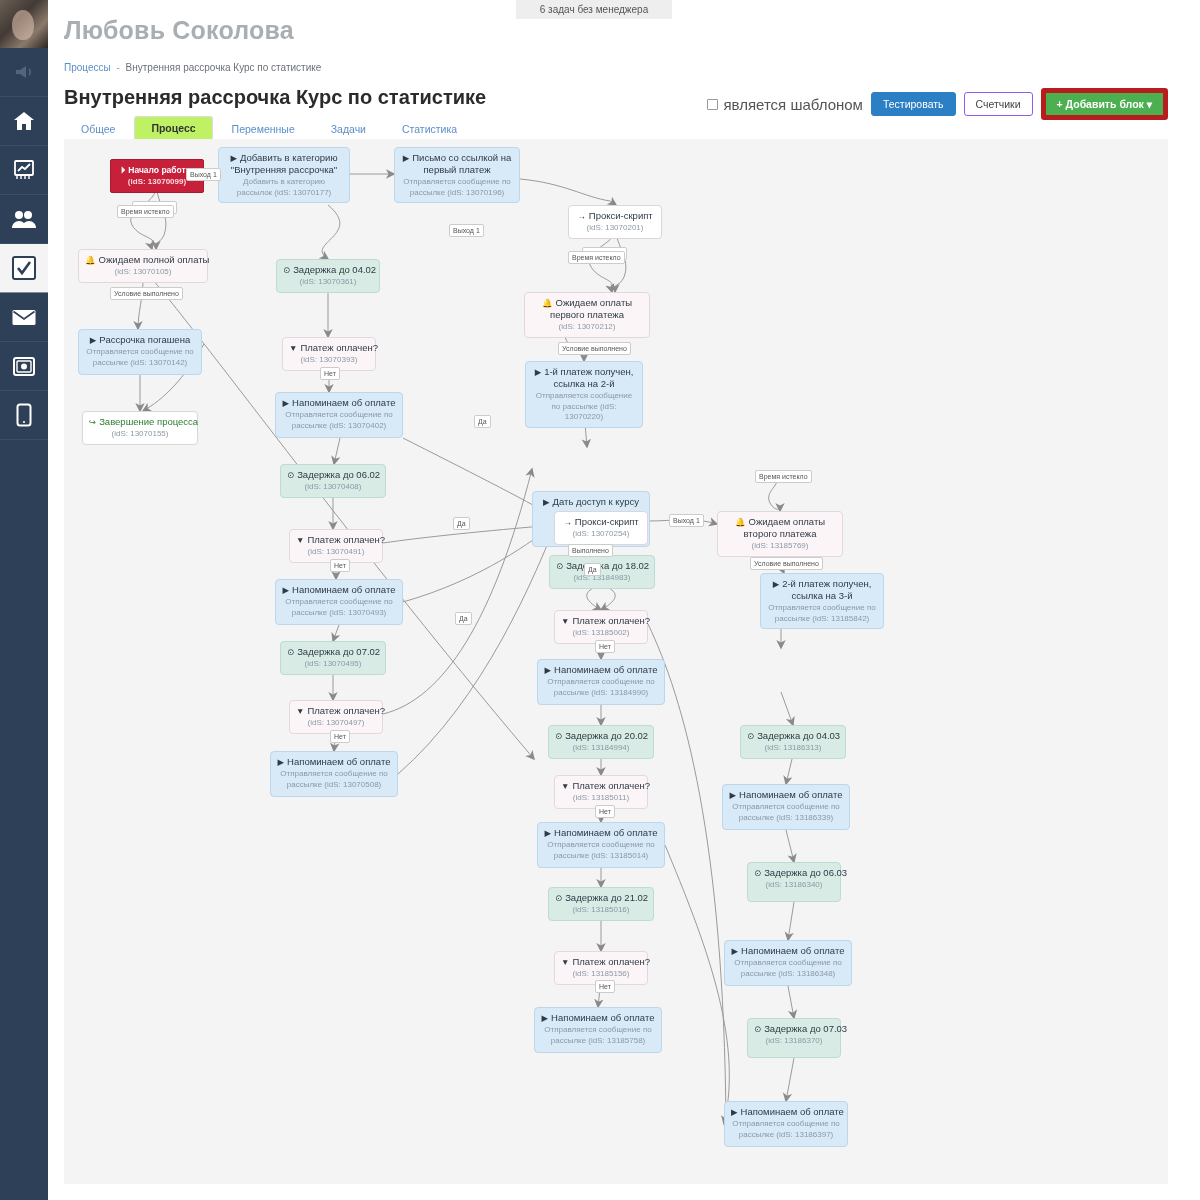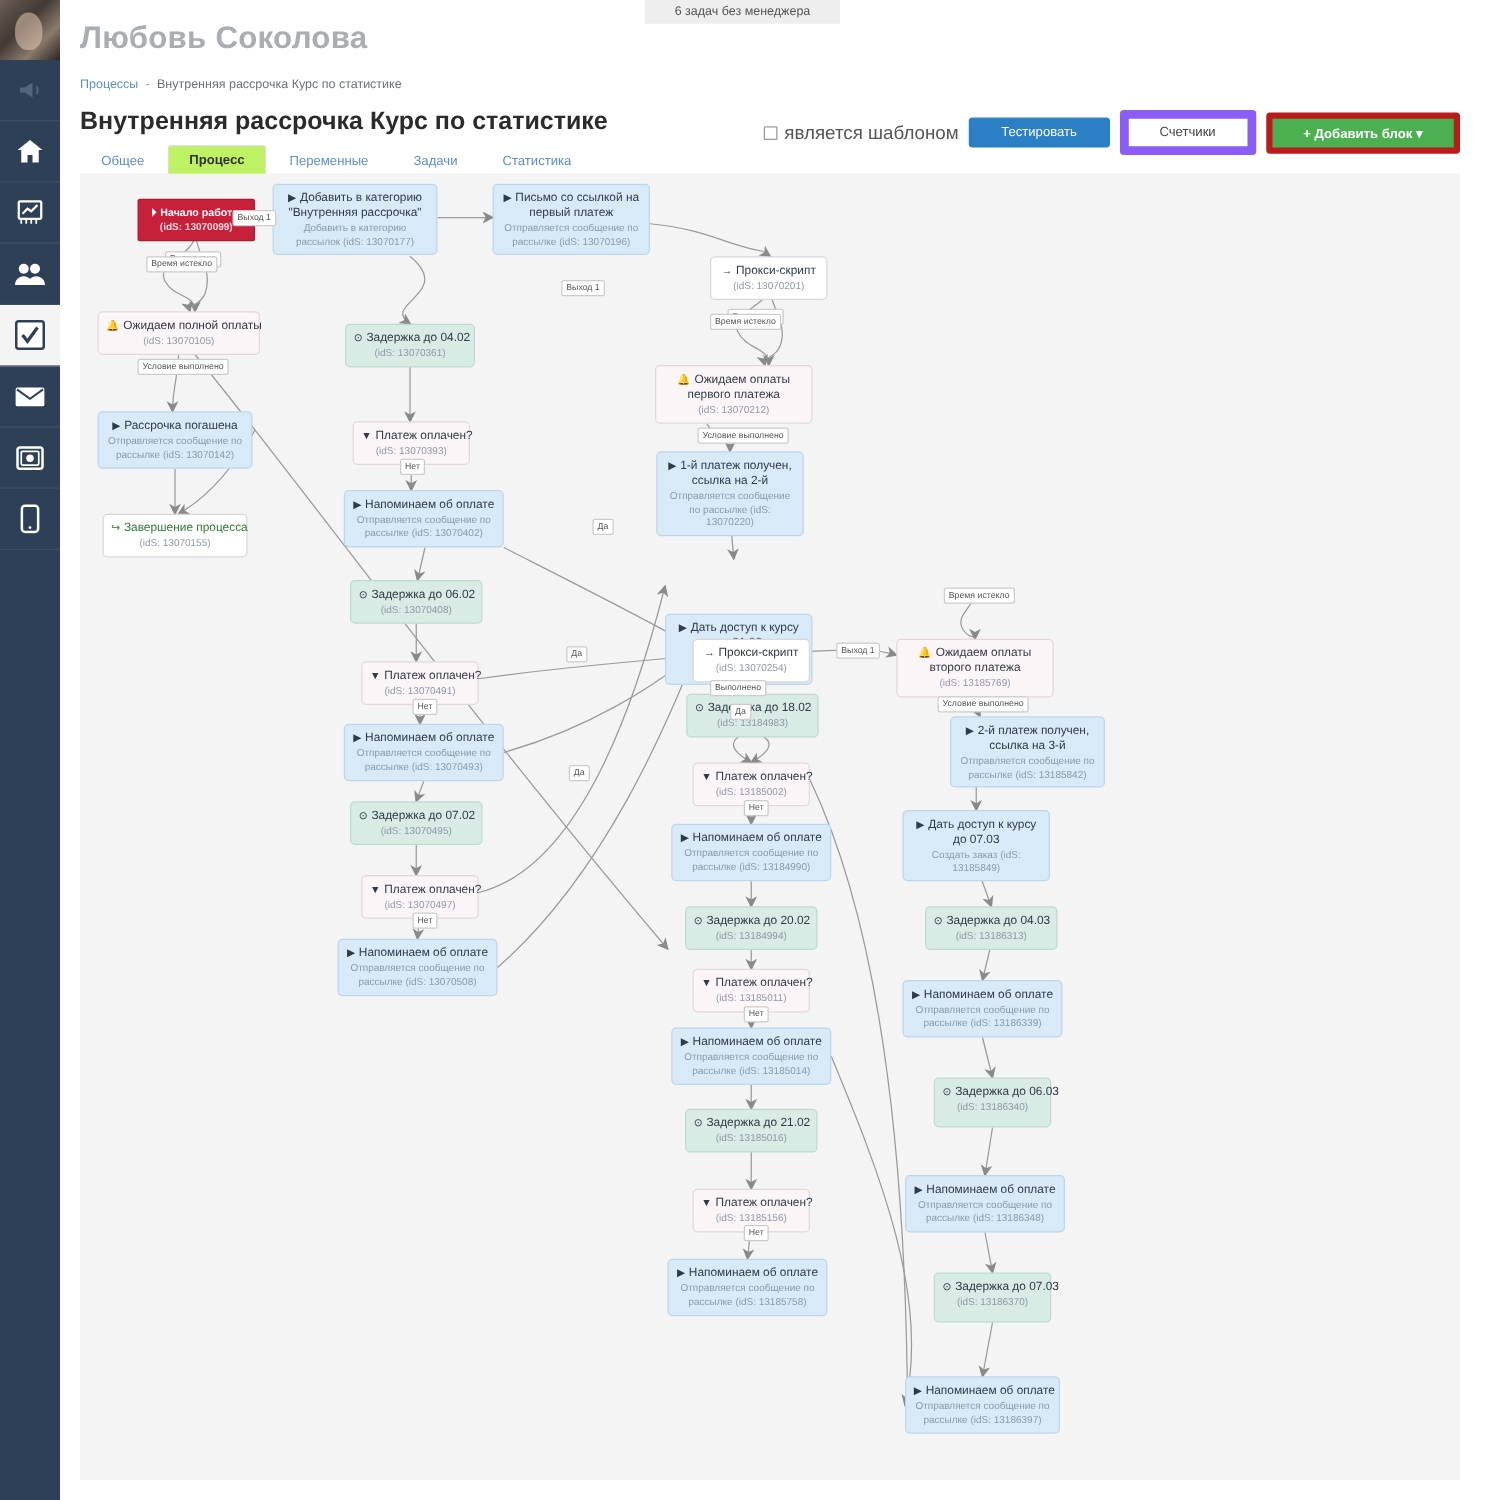--- a/index.html
+++ b/index.html
@@ -30,23 +30,23 @@
   .breadcrumb{position:absolute;left:64px;top:62px;font-size:10px;color:#8b9199;}
   .breadcrumb .bc-link{color:#5b8fc9;cursor:pointer;}
   .breadcrumb .bc-sep{color:#9aa0a6;margin:0 3px;}
   .breadcrumb .bc-cur{color:#6b7178;}
 
   .pagetitle{position:absolute;left:64px;top:86px;font-size:20px;font-weight:bold;color:#2b2b2b;}
 
   .hdr-actions{position:absolute;right:32px;top:88px;display:flex;align-items:center;gap:8px;}
   .chk-wrap{display:flex;align-items:center;gap:5px;font-size:15px;color:#555;}
   .chk{width:9px;height:9px;border:1px solid #999;background:#fff;border-radius:1px;}
-  .btn{font-size:10.5px;border-radius:3px;padding:5px 25px;cursor:pointer;white-space:nowrap;}
+  .btn{font-size:10.5px;border-radius:3px;padding:5px 11px;cursor:pointer;white-space:nowrap;}
   .btn-primary{background:#2b7fc4;color:#fff;border:1px solid #2b7fc4;}
-  .btn-default{background:#fff;color:#444;border:7px solid #8b5cf6;}
+  .btn-default{background:#fff;color:#444;border:1px solid #8b5cf6;}
   .btn-success{background:#4caf50;color:#fff;border:5px solid #b91c1c;font-weight:bold;}
 
   
   .tabs{position:absolute;left:64px;top:117px;width:1104px;height:22px;border-bottom:1px solid #ddd;display:flex;align-items:flex-end;gap:2px;}
   .tab{font-size:10.5px;color:#5b8fc9;padding:5px 16px;border:1px solid transparent;border-bottom:none;border-radius:3px 3px 0 0;cursor:pointer;position:relative;top:1px;}
   .tab.active{color:#333;font-weight:bold;background:#bef264;border-color:#ddd;border-bottom:1px solid #f7f7f7;}
 
   
   .canvas{position:absolute;left:64px;top:139px;width:1104px;height:1045px;background:#f4f4f4;overflow:hidden;}
   .canvas svg.edges{position:absolute;left:0;top:0;width:1104px;height:1045px;}
@@ -324,24 +324,20 @@
         <div class="ttl"><span class="gly">▶</span>Напоминаем об оплате</div>
         <div class="sub">Отправляется сообщение по рассылке (idS: 13070493)</div>
       </div>
       <div class="node n-cond" style="left: 490px; top: 471px; width: 94px; min-height: 28px;">
         <div class="ttl"><span class="gly">▼</span>Платеж оплачен?</div>
         <div class="sub">(idS: 13185002)</div>
       </div>
       <div class="node n-delay" style="left: 216px; top: 502px; width: 106px; min-height: 30px;">
         <div class="ttl"><span class="gly">⊙</span>Задержка до 07.02</div>
         <div class="sub">(idS: 13070495)</div>
-      </div>
-      <div class="node n-msg" style="left: 658px; top: 509px; width: 118px; min-height: 44px;">
-        <div class="ttl wrap"><span class="gly">▶</span>Дать доступ к курсу до 07.03</div>
-        <div class="sub">Создать заказ (idS: 13185849)</div>
       </div>
       <div class="node n-msg" style="left: 473px; top: 520px; width: 128px; min-height: 46px;">
         <div class="ttl"><span class="gly">▶</span>Напоминаем об оплате</div>
         <div class="sub">Отправляется сообщение по рассылке (idS: 13184990)</div>
       </div>
       <div class="node n-cond" style="left: 225px; top: 561px; width: 94px; min-height: 28px;">
         <div class="ttl"><span class="gly">▼</span>Платеж оплачен?</div>
         <div class="sub">(idS: 13070497)</div>
       </div>
       <div class="node n-delay" style="left: 484px; top: 586px; width: 106px; min-height: 30px;">

